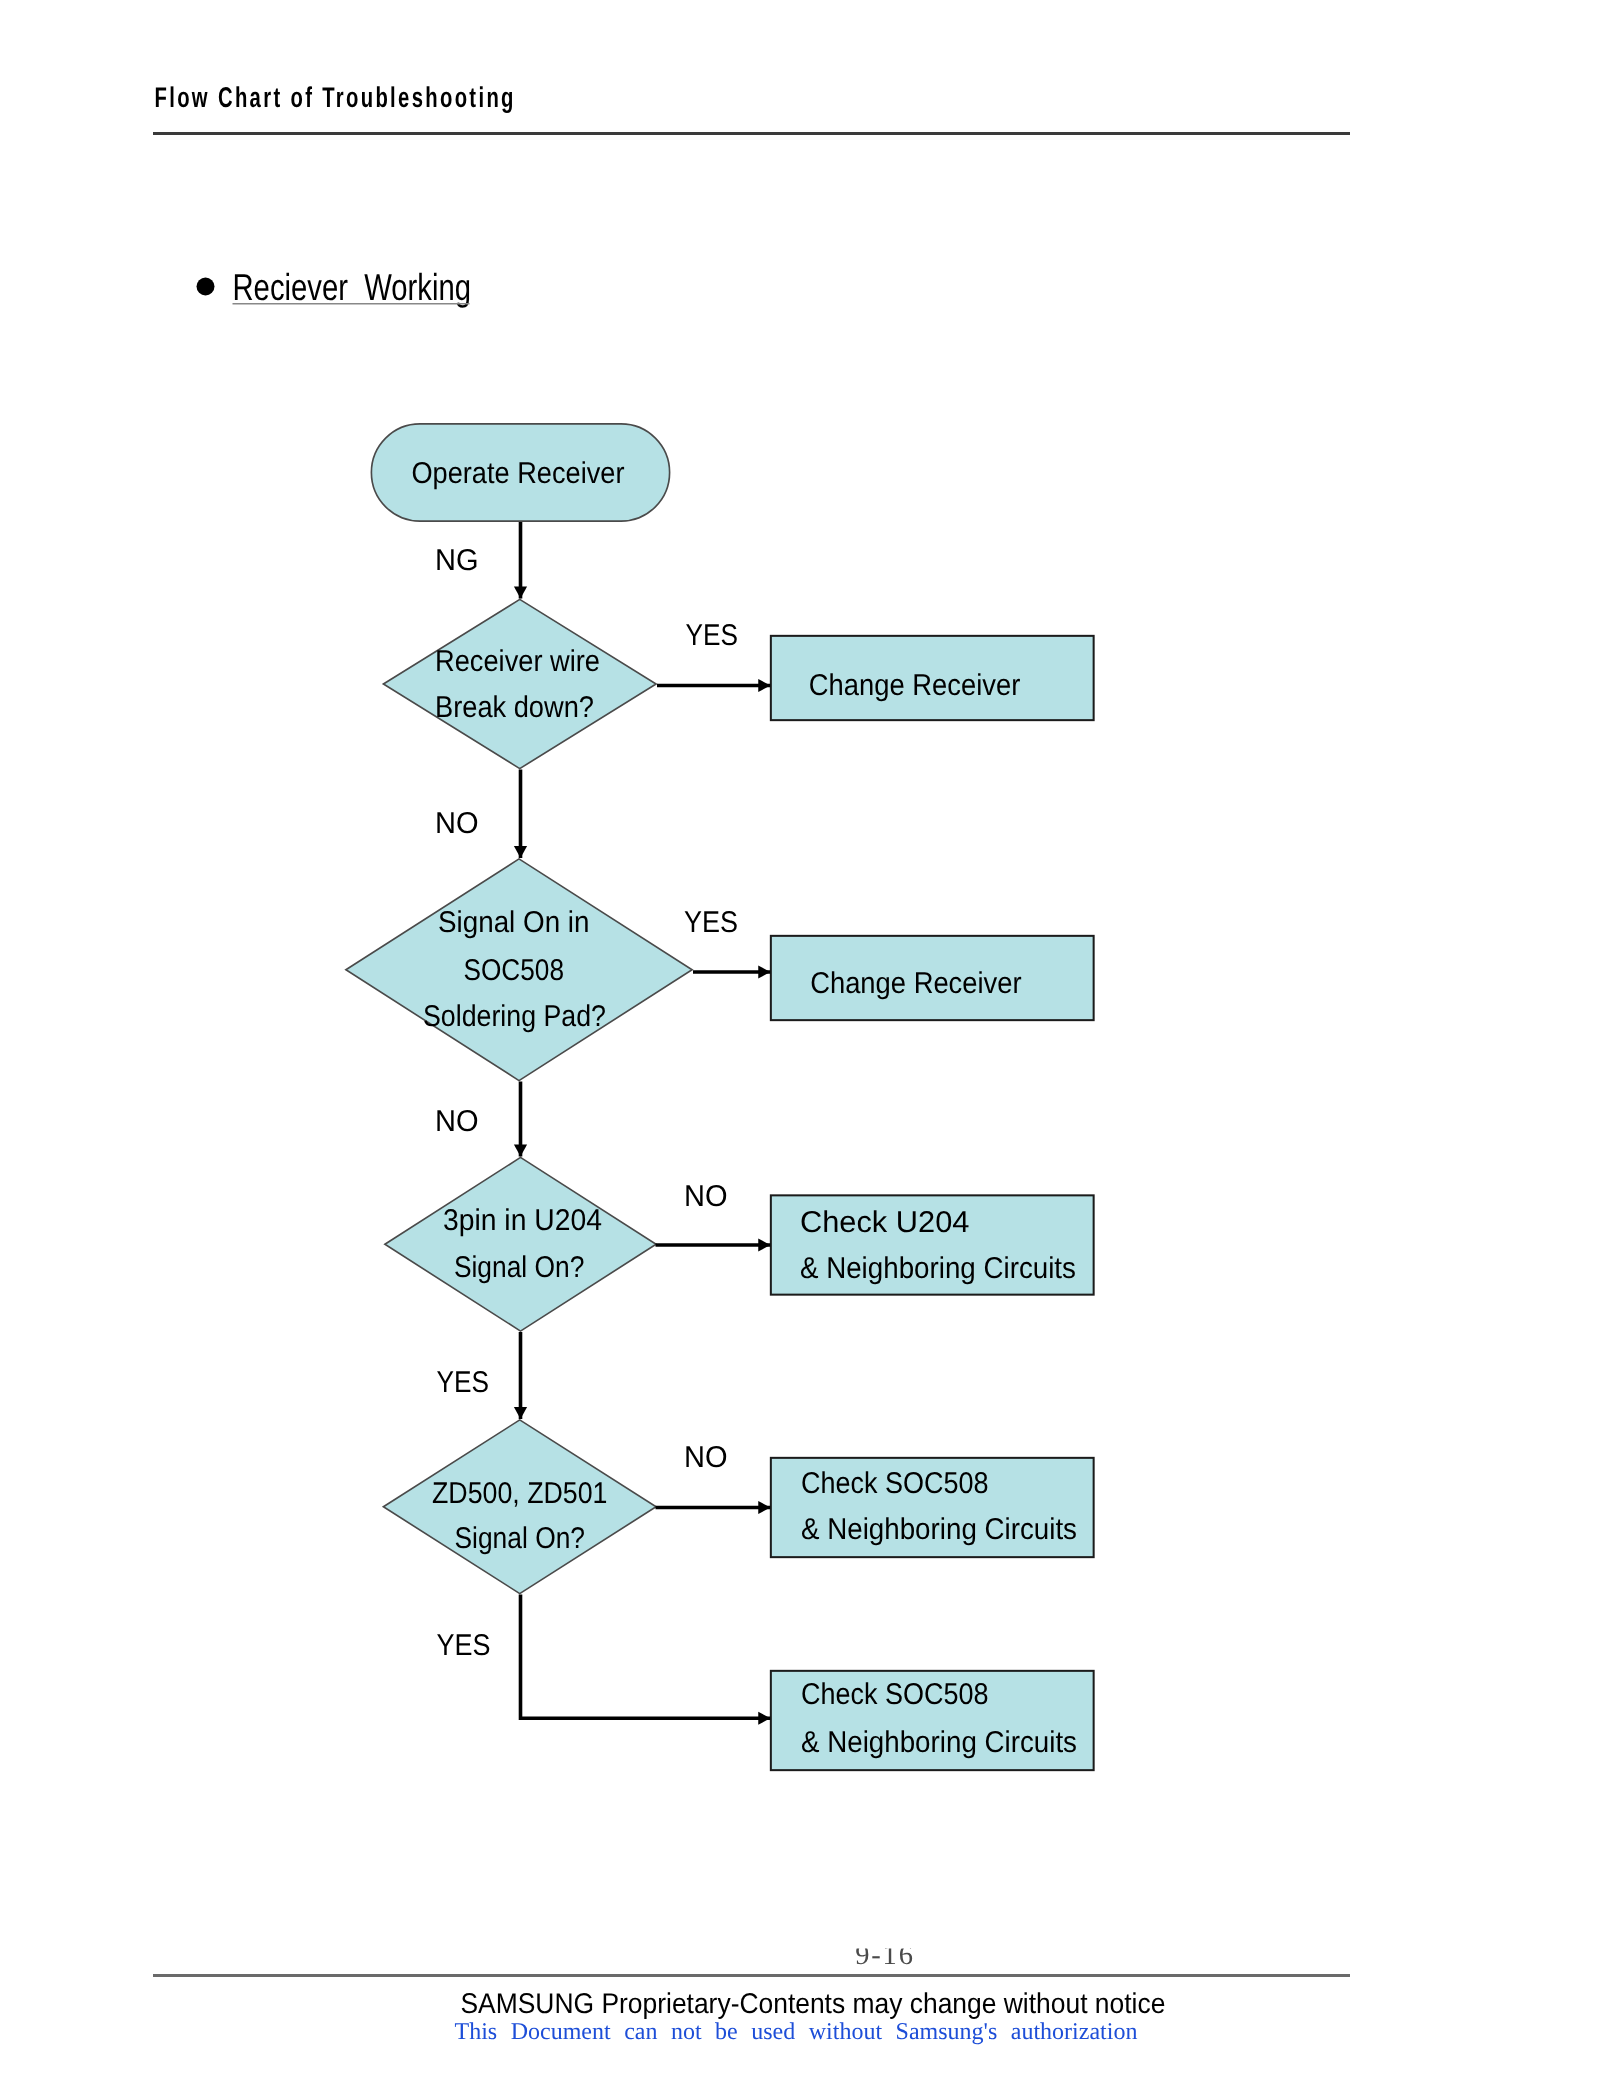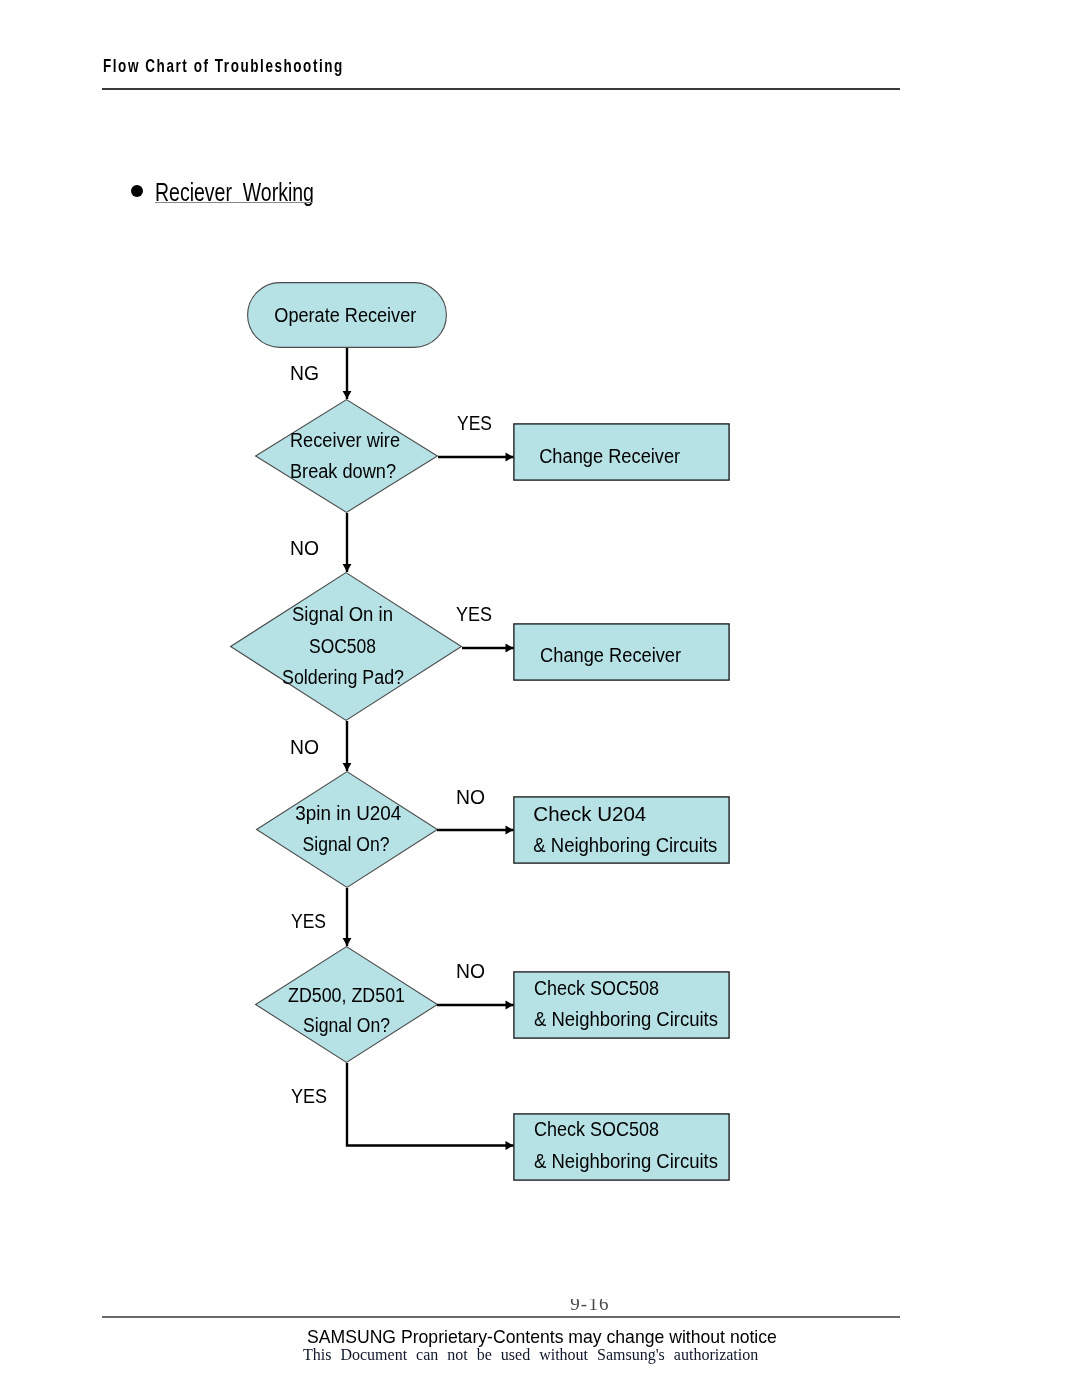--- a/index.html
+++ b/index.html
@@ -9,21 +9,21 @@
   .hdr-title{position:absolute;left:103px;top:54.5px;font-family:"Liberation Sans",sans-serif;font-weight:bold;font-size:19px;letter-spacing:2.2px;transform:scaleX(0.71);transform-origin:left top;color:#000;white-space:nowrap;}
   .hdr-rule{position:absolute;left:102px;top:88px;width:877px;height:2px;background:#3a3a3a;}
   .bullet{position:absolute;left:131px;top:185px;width:12px;height:12px;border-radius:50%;background:#000;}
   .bullet-label{position:absolute;left:155px;top:177.5px;font-size:25px;color:#000;letter-spacing:0;white-space:pre;transform:scaleX(0.78);transform-origin:left top;font-family:"Liberation Sans",sans-serif;}
   .bullet-underline{position:absolute;left:155px;top:201.5px;width:158px;height:1.2px;background:#888;}
   #flow{position:absolute;left:0;top:0;}
   .pagenum-clip{position:absolute;left:0;top:1299px;width:1080px;height:12px;overflow:hidden;margin-left:32px;}
   .pagenum{position:absolute;left:18px;top:-6px;width:1080px;text-align:center;font-size:19px;color:#4a4a4a;font-family:"Liberation Serif",serif;letter-spacing:1.2px;}
   .foot-rule{position:absolute;left:102px;top:1316px;width:877px;height:2px;background:#6a6a6a;}
   .foot1{position:absolute;left:307px;top:1326px;font-size:19px;color:#000;white-space:nowrap;transform:scaleX(0.927);transform-origin:left top;font-family:"Liberation Sans",sans-serif;}
-  .foot2{position:absolute;left:303px;top:1346px;font-size:16px;color:#0f172a;font-family:"Liberation Serif",serif;word-spacing:5px;white-space:nowrap;}
+  .foot2{position:absolute;left:303px;top:1346px;font-size:16px;color:#1d4ed8;font-family:"Liberation Serif",serif;word-spacing:5px;white-space:nowrap;}
 </style>
 </head>
 <body>
 
 <div id="page">
   <div class="hdr-title">Flow Chart of Troubleshooting</div>
   <div class="hdr-rule"></div>
   <div class="bullet"></div>
   <div class="bullet-label">Reciever  Working</div>
   <div class="bullet-underline"></div>

